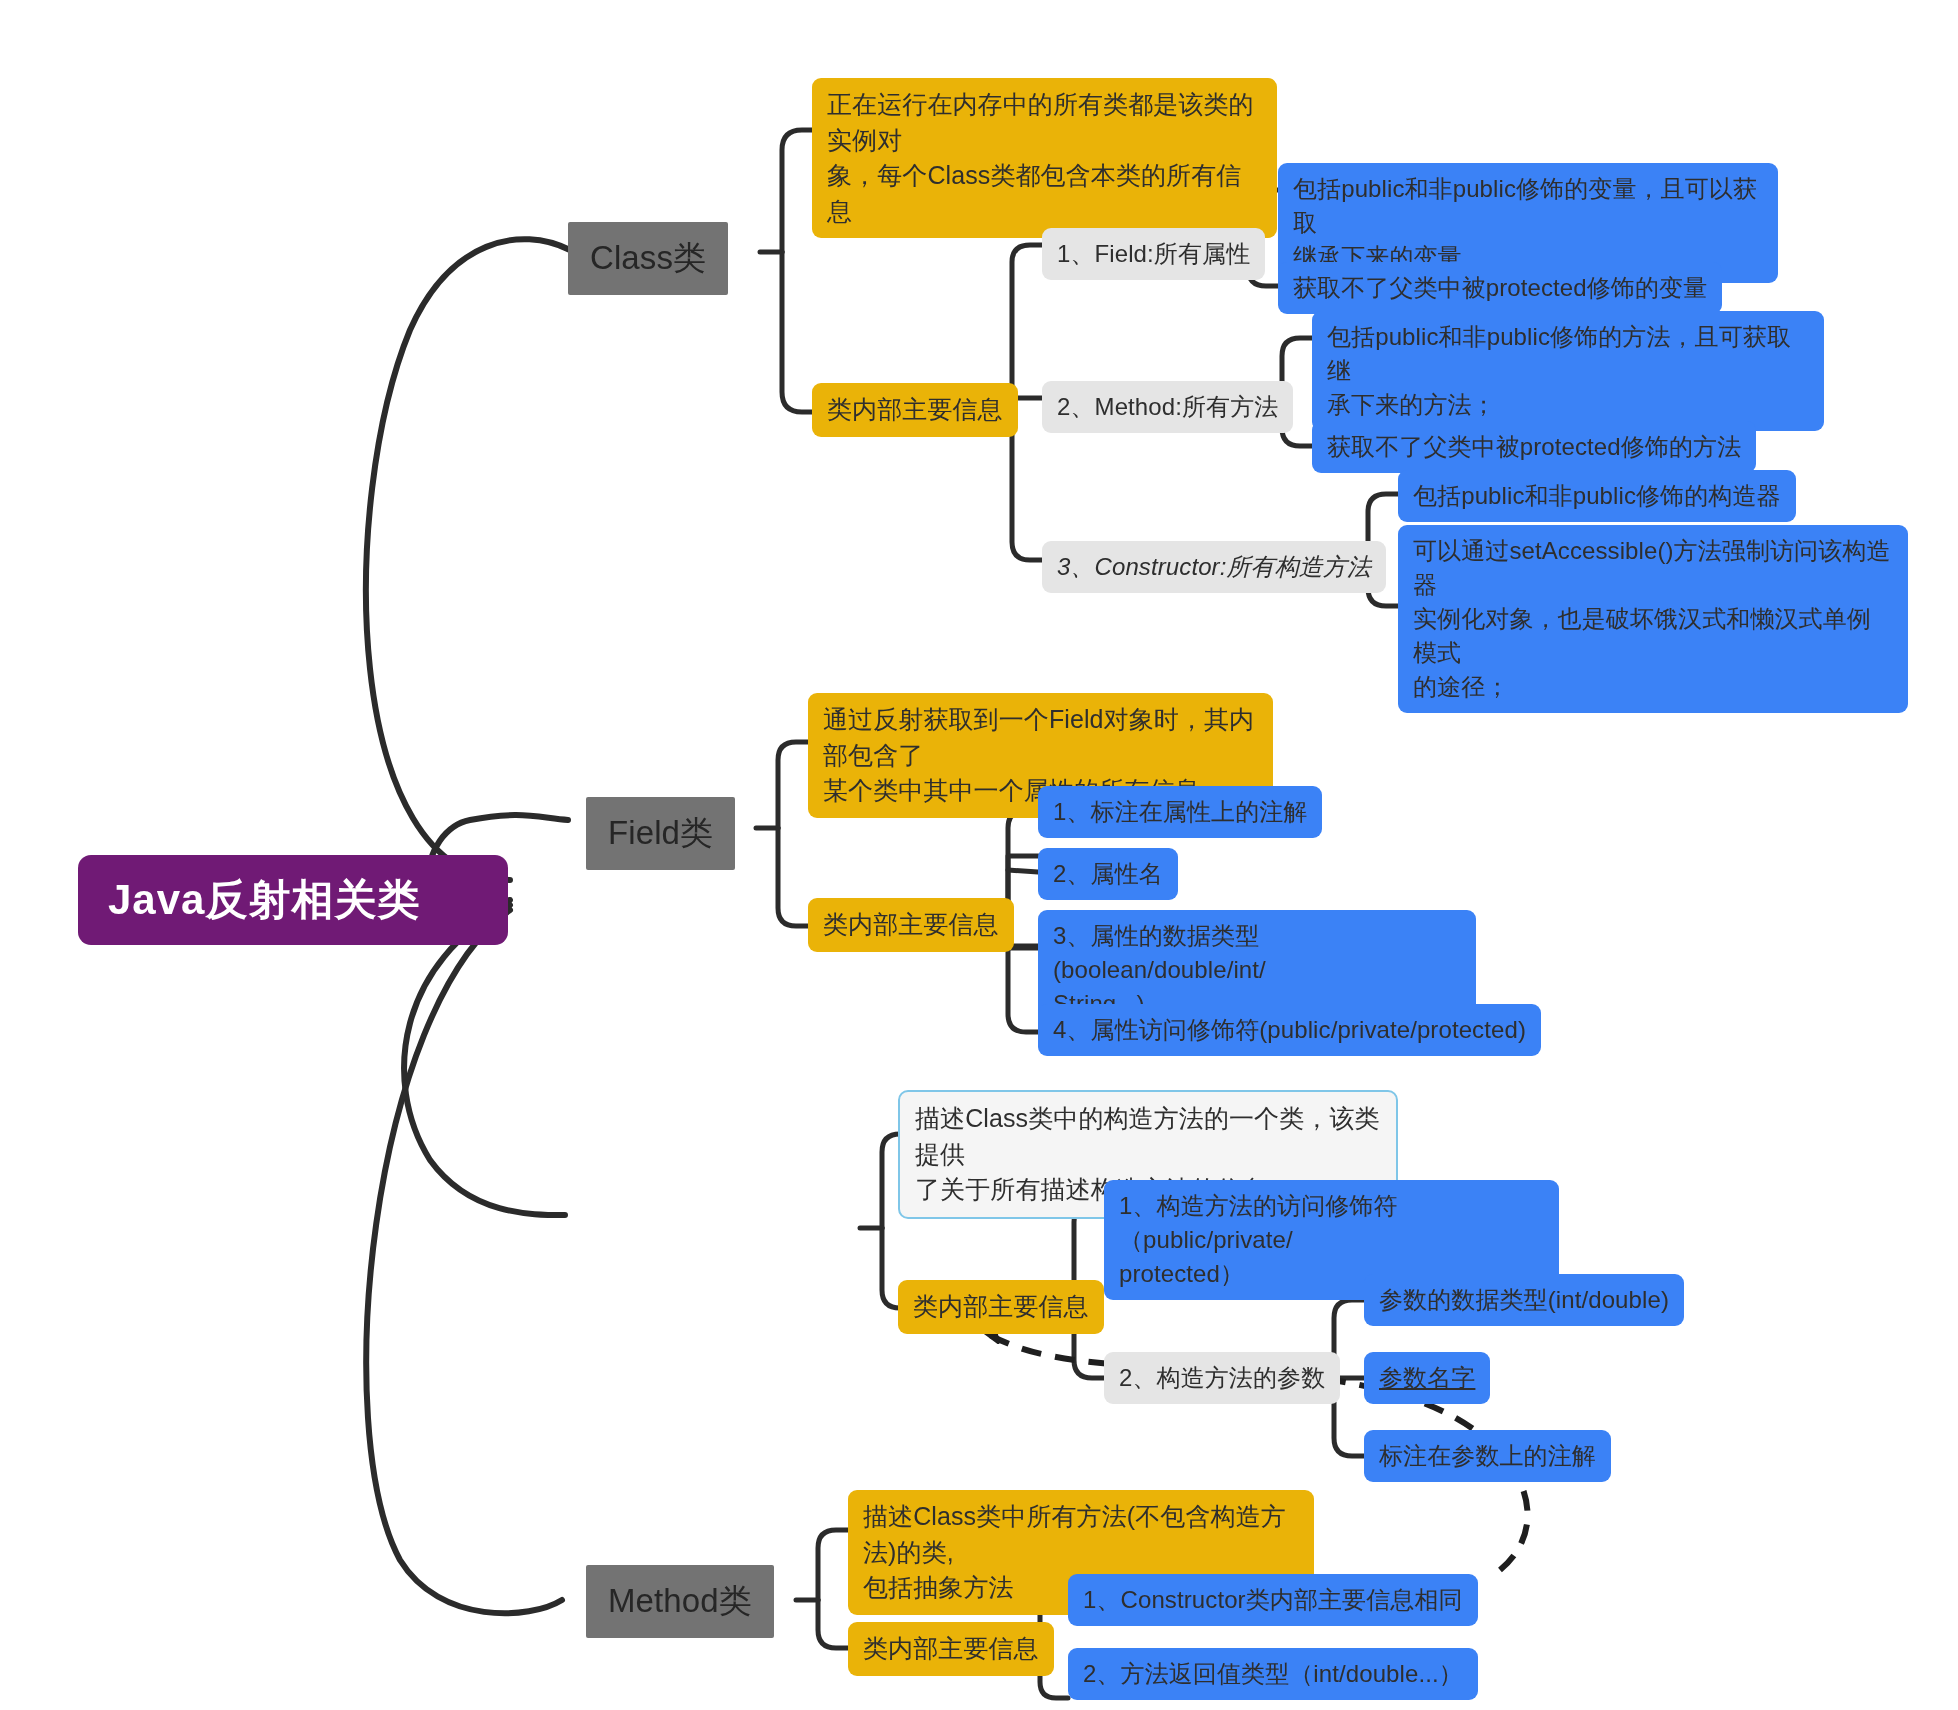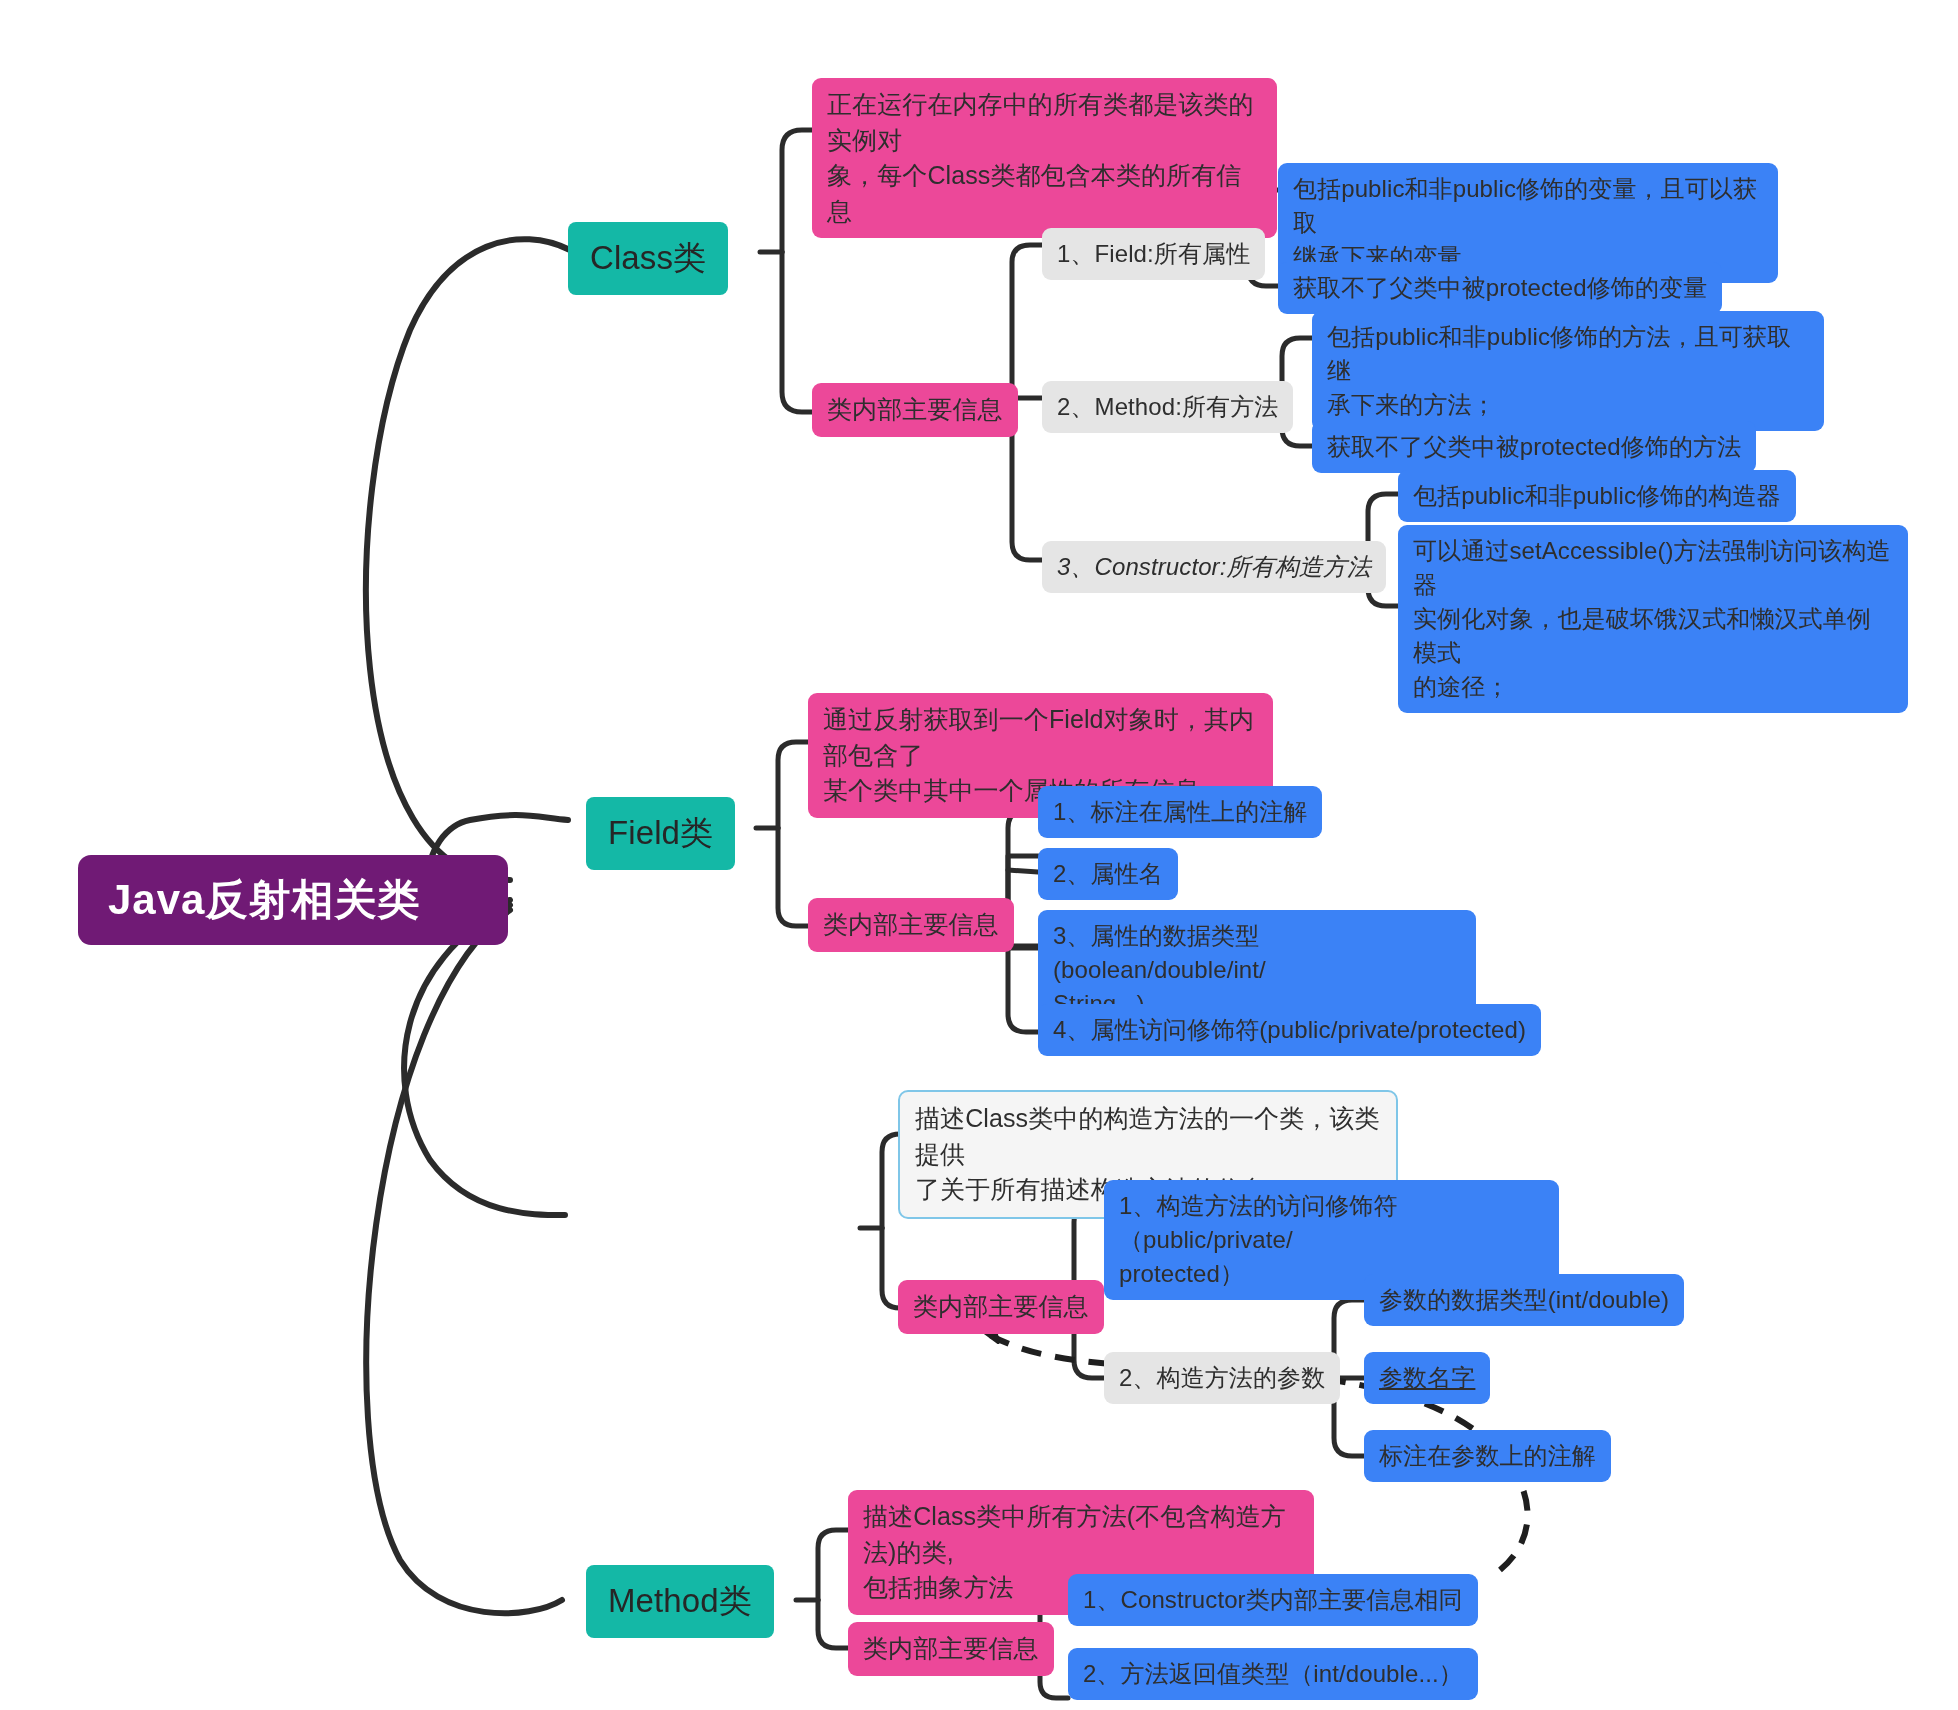--- a/index.html
+++ b/index.html
@@ -41,29 +41,29 @@
     background: #701a75;
     color: #ffffff;
     border-radius: 13px;
     padding: 20px 30px;
     font-size: 42px;
     font-weight: 700;
     letter-spacing: 1px;
     line-height: 1.2;
   }
   .branch {
-    background: #14b8a6;
+    background: #737373;
     font-size: 33px;
     padding: 13px 22px;
-    border-radius: 8px;
+    border-radius: 2px;
     color: #262626;
   }
   .lvl2 {
     font-size: 25px;
-    background: #ec4899;
+    background: #eab308;
   }
   .lvl3 {
     font-size: 24px;
     background: #e5e5e5;
   }
   .leaf {
     font-size: 24px;
     background: #3b82f6;
   }
   .highlight {

